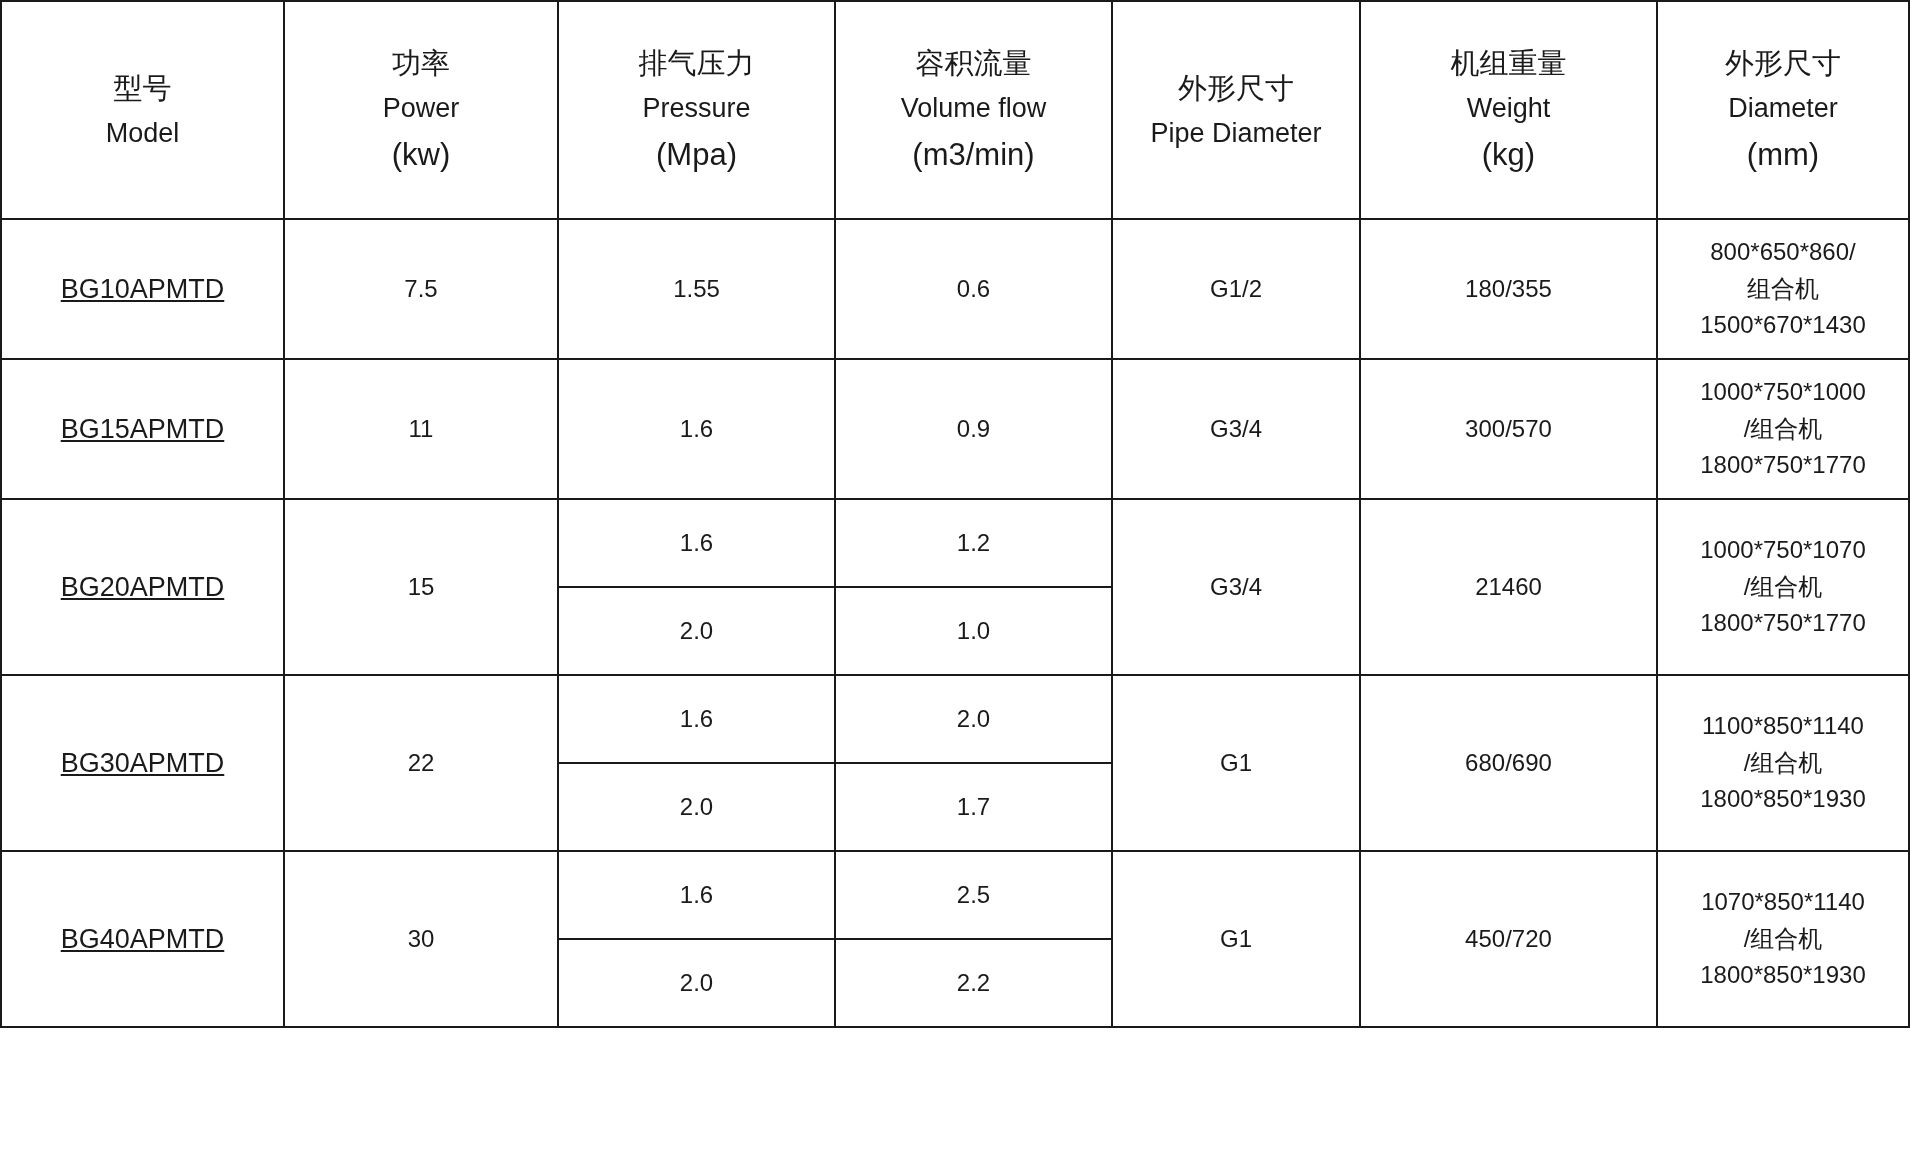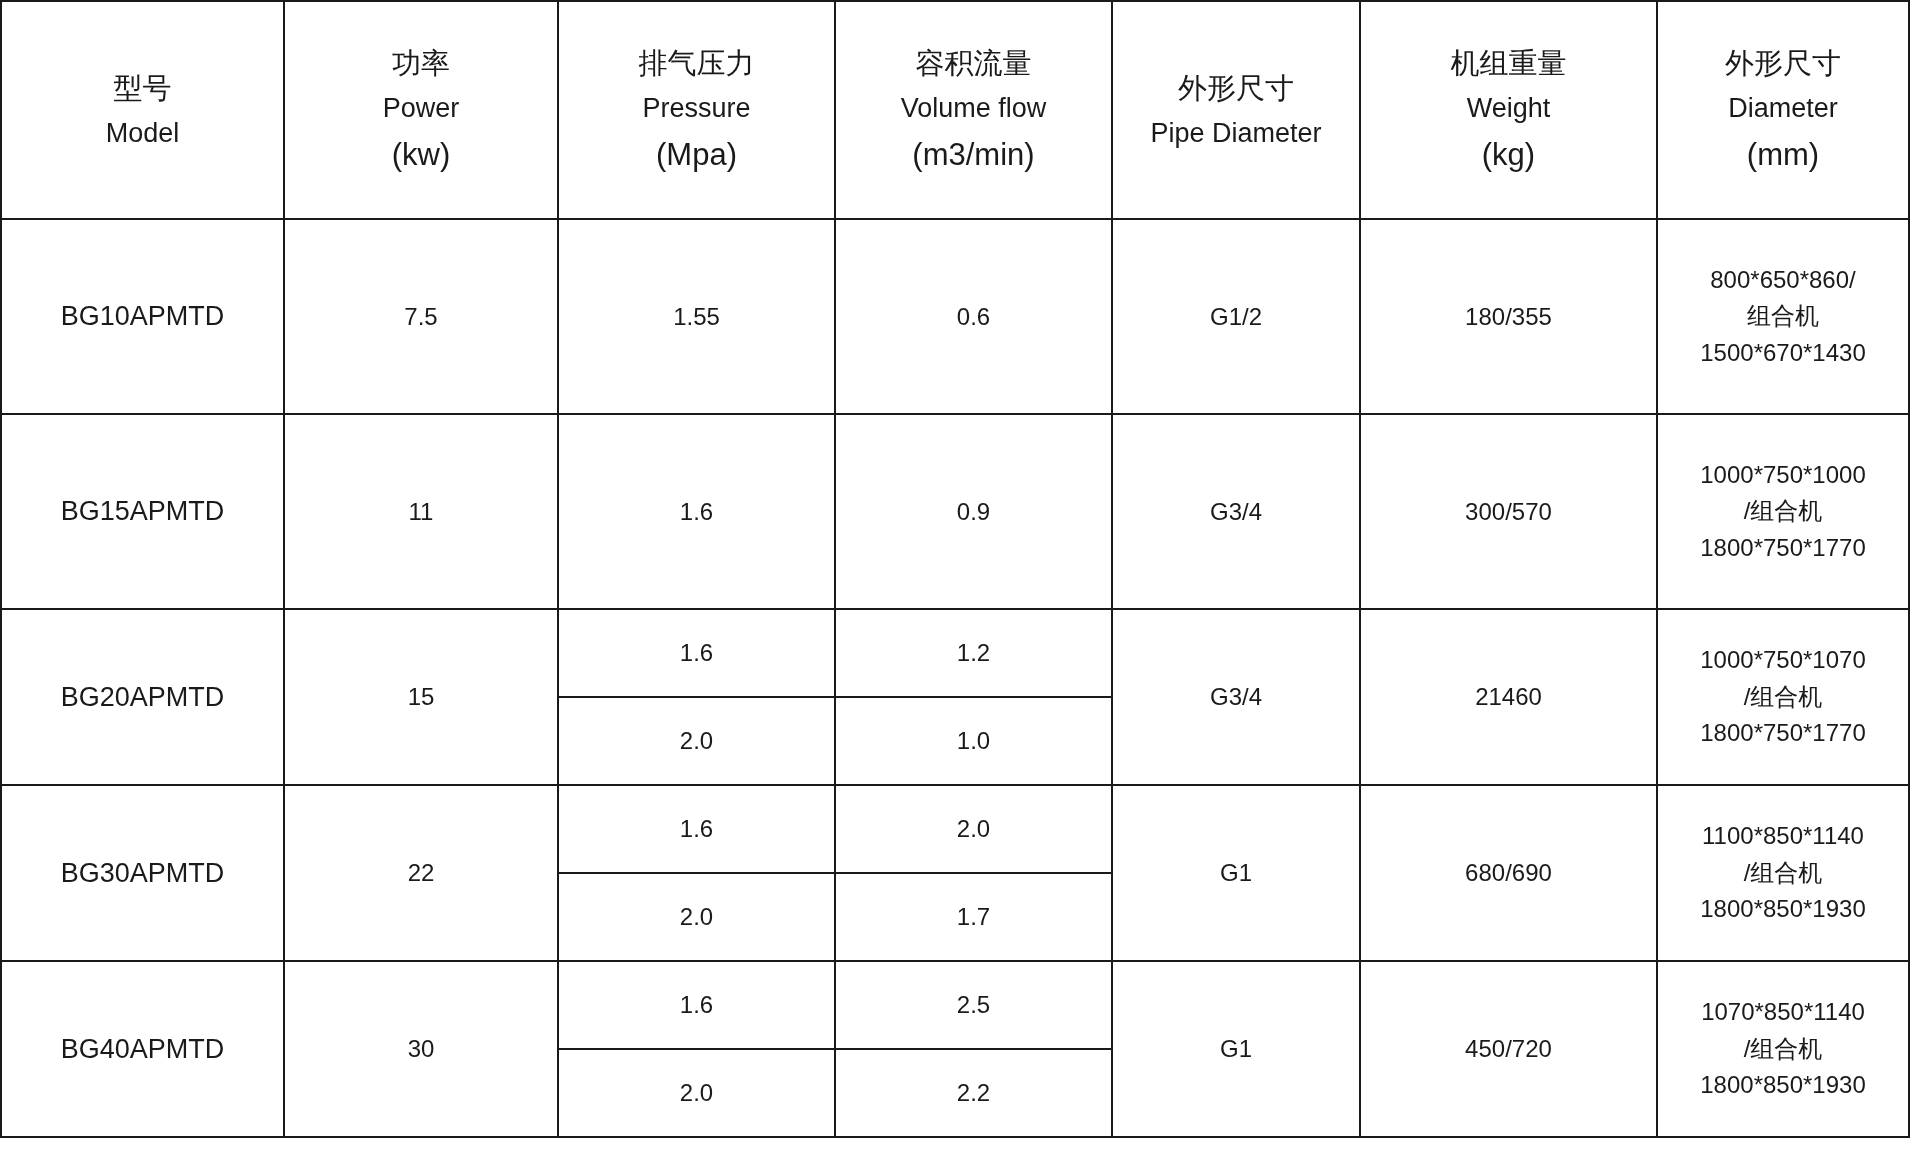--- a/index.html
+++ b/index.html
@@ -44,30 +44,30 @@
   }
   thead .hdr-line { display: block; }
   thead .hdr-cn { font-size: 29px; }
   thead .hdr-en { font-size: 27px; }
   thead .hdr-unit { font-size: 31px; }
 
   tbody td {
     font-size: 24px;
     line-height: 1.5;
   }
-  td.model-cell { font-size: 27px; }
+  td.model-cell { font-size: 27px; text-decoration: underline; }
   td.dim-cell {
     font-size: 24px;
     line-height: 1.52;
     padding: 6px 4px;
   }
   td.dim-cell .dim-line { display: block; white-space: nowrap; }
 
   
-  tr.r-tall > td { height: 195px; }
+  tr.r-tall > td { height: 140px; }
   tr.r-sub  > td { height: 88px; }
 
   
   td.split-top    { border-bottom: 1px solid #1a1a1a; }
   td.split-bottom { border-top: 1px solid #1a1a1a; }
 </style>
 </head>
 <body>
 
 <table id="spec-table">

